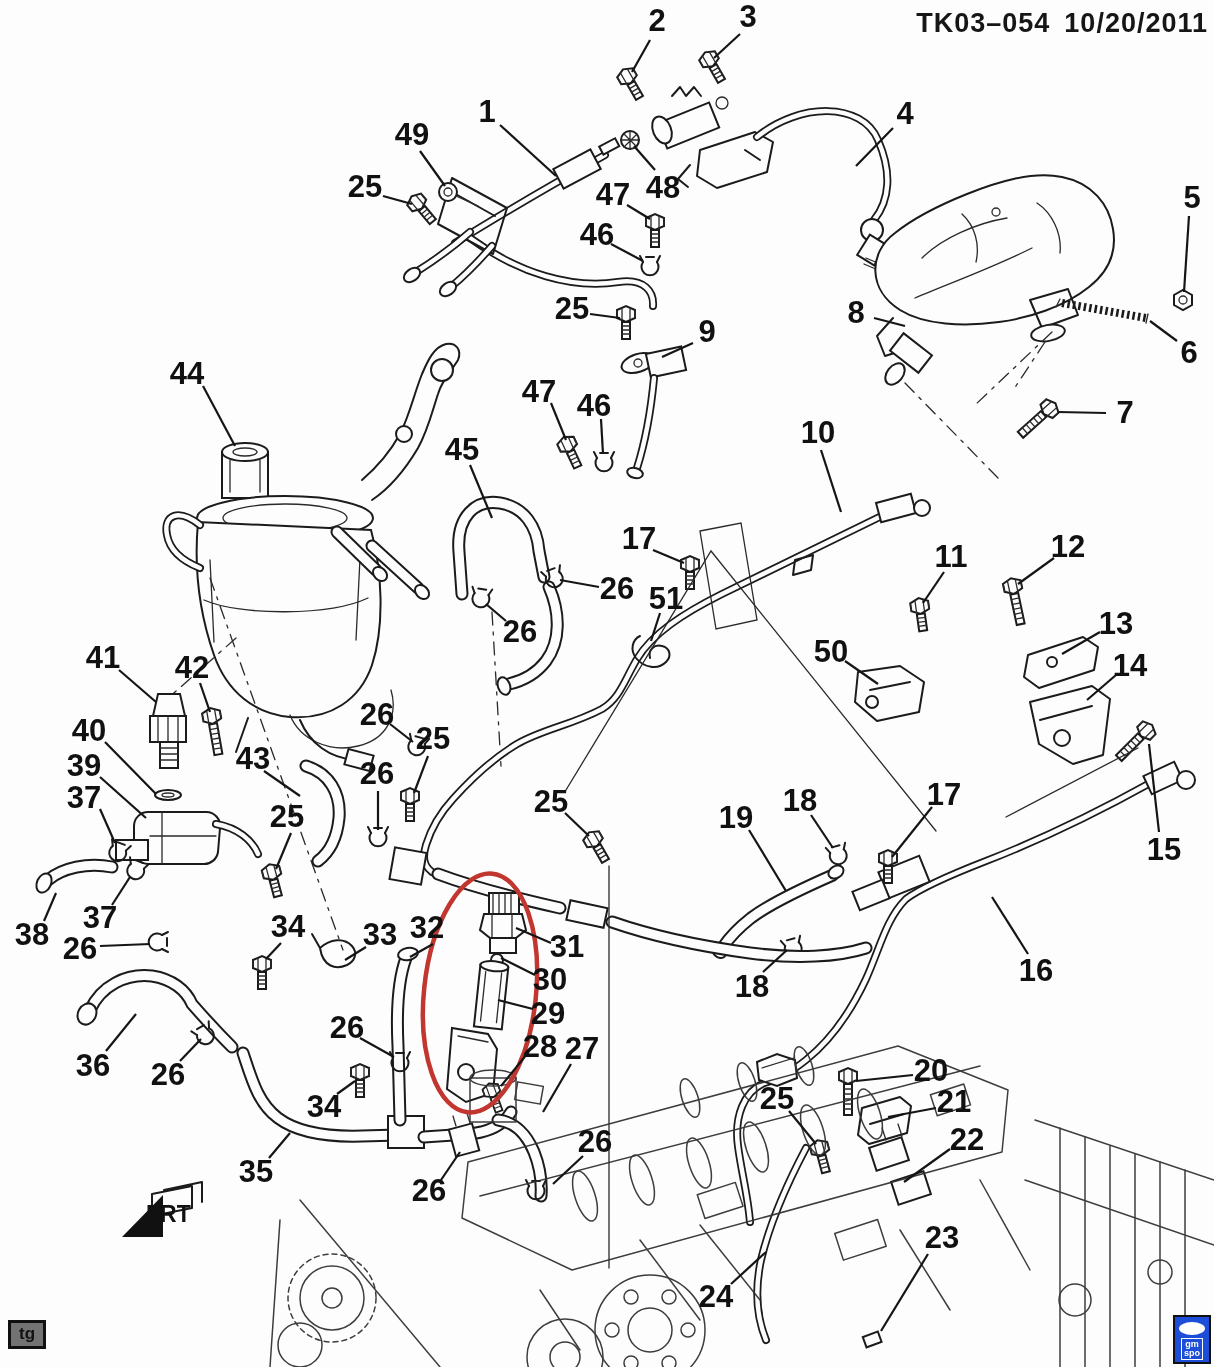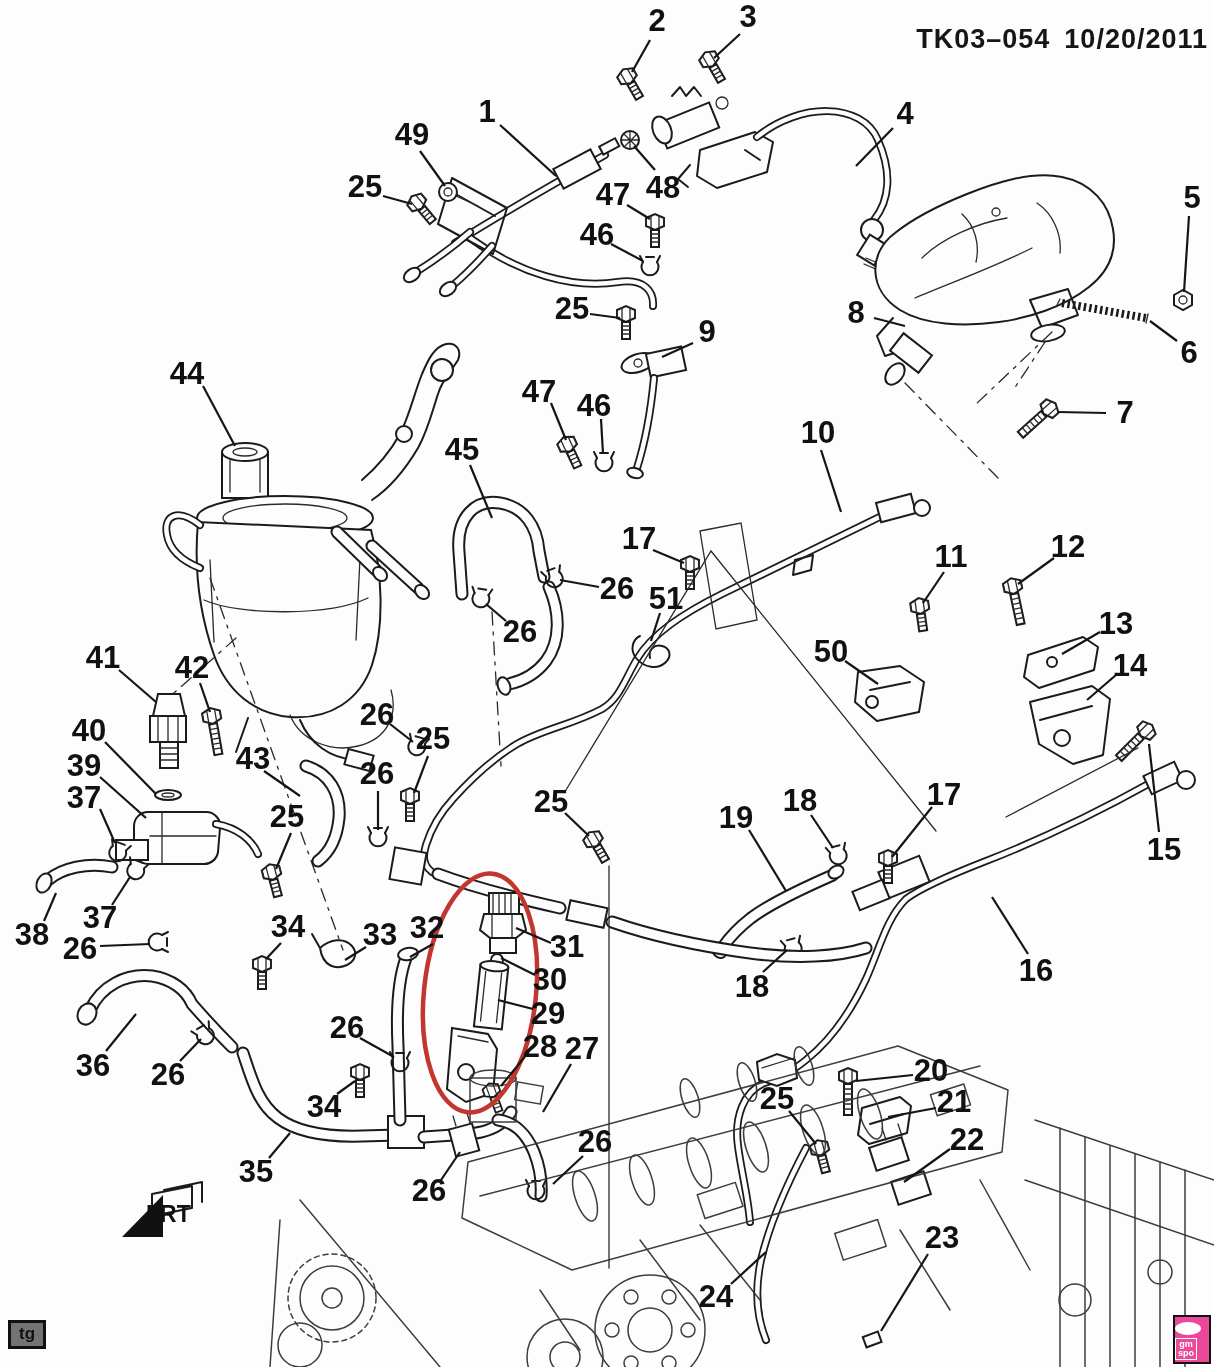--- a/index.html
+++ b/index.html
@@ -1,25 +1,25 @@
 <!DOCTYPE html>
 <html><head>
 <meta charset="utf-8">
 <style>
   html,body{margin:0;padding:0;background:#fff;}
   .stage{position:relative;width:1214px;height:1367px;background:#fdfdfd;overflow:hidden;
          font-family:"Liberation Sans",sans-serif;}
-  .title{position:absolute;top:24px;right:6px;font-size:27px;font-weight:bold;color:#161616;
+  .title{position:absolute;top:8px;right:6px;font-size:27px;font-weight:bold;color:#161616;
          letter-spacing:1px;}
   .title span{margin-left:14px;}
   .pagecode{position:absolute;left:8px;top:1320px;border:3px solid #111;color:#111;
             font-size:17px;font-weight:bold;padding:1px 8px 2px 8px;background:#737373;}
-  .gmspo{position:absolute;left:1173px;top:1315px;width:38px;height:49px;background:#ec4899;
+  .gmspo{position:absolute;left:1173px;top:1315px;width:38px;height:49px;background:#1d4ed8;
          border:2px solid #111;box-sizing:border-box;display:flex;flex-direction:column;
-         align-items:flex-start;justify-content:flex-start;}
+         align-items:center;justify-content:flex-start;}
   .gmspo .oval{width:26px;height:13px;background:#fff;border-radius:50%;margin-top:5px;}
   .gmspo .txt{color:#fff;font-size:9px;font-weight:bold;line-height:9px;text-align:center;
               margin-top:3px;border:1px solid #fff;padding:1px 2px;}
   svg{position:absolute;left:0;top:0;}
   .ln{fill:none;stroke:#1b1b1b;stroke-width:2;stroke-linecap:round;stroke-linejoin:round;}
   .lt{fill:none;stroke:#2a2a2a;stroke-width:1.3;stroke-linecap:round;}
   .dash{stroke-dasharray:13 7 3 7;}
   .hose{fill:none;stroke:#1b1b1b;stroke-width:13;stroke-linecap:round;}
   .hosein{fill:none;stroke:#fdfdfd;stroke-width:9;stroke-linecap:round;}
   .pipe{fill:none;stroke:#1b1b1b;stroke-width:8;stroke-linecap:round;}

